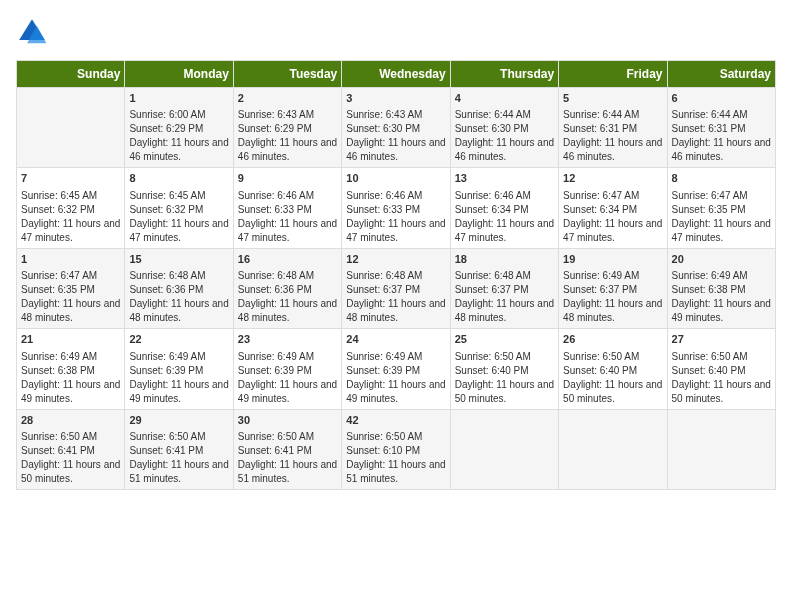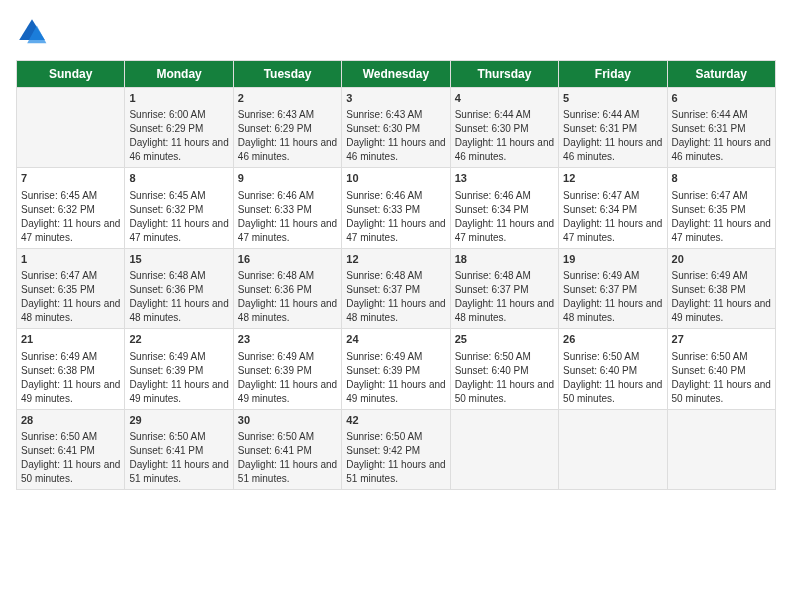--- a/index.html
+++ b/index.html
@@ -45,24 +45,24 @@
     .location {
       font-size: 15px;
       color: #444;
     }
     table {
       width: 100%;
       border-collapse: collapse;
       font-size: 10.5px;
     }
     thead tr th {
-      background-color: #15803d;
+      background-color: #4d7c0f;
       color: #fff;
       padding: 6px 4px;
-      text-align: center;
+      text-align: right;
       font-size: 12px;
       font-weight: bold;
       border: 1px solid #ddd;
     }
     tbody tr td {
       border: 1px solid #ddd;
       vertical-align: top;
       padding: 3px 4px;
       width: 108px;
       height: 80px;
@@ -302,21 +302,21 @@
         </td>
         <td>
           <span class="day-num">30</span>
           <div>Sunrise: 6:50 AM</div>
           <div>Sunset: 6:41 PM</div>
           <div>Daylight: 11 hours and 51 minutes.</div>
         </td>
         <td>
           <span class="day-num">42</span>
           <div>Sunrise: 6:50 AM</div>
-          <div>Sunset: 9:42 PM</div>
+          <div>Sunset: 6:10 PM</div>
           <div>Daylight: 11 hours and 51 minutes.</div>
         </td>
         <td></td>
         <td></td>
         <td></td>
       </tr>
     </tbody>
 </table>
 
 </body></html>

